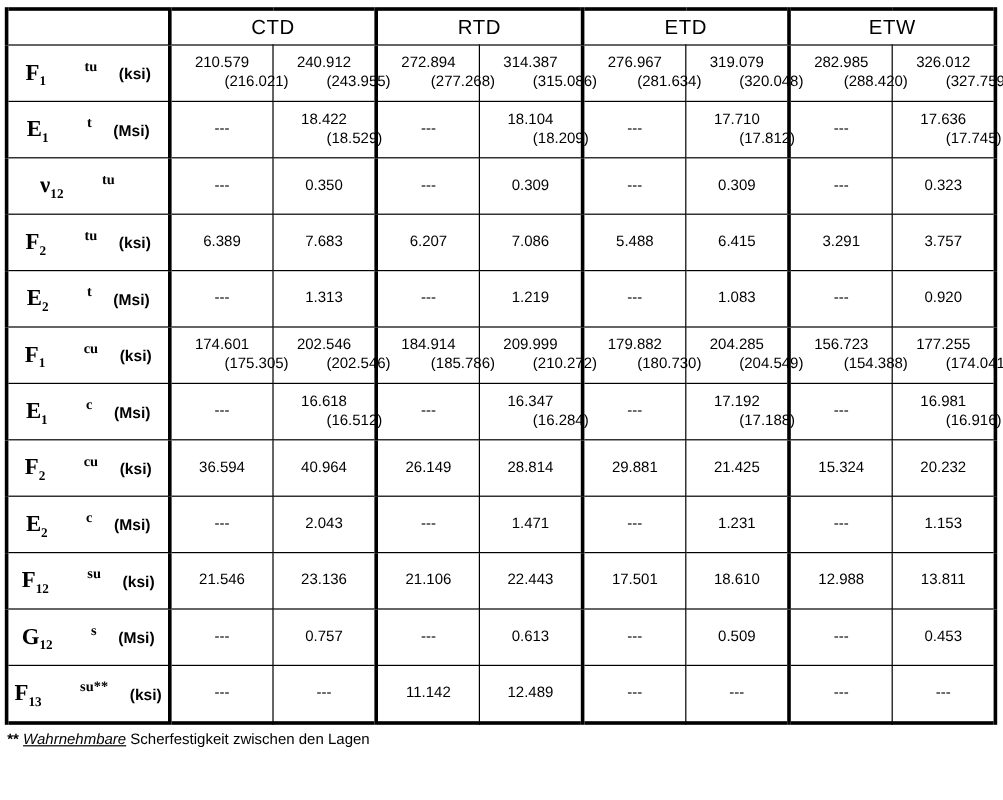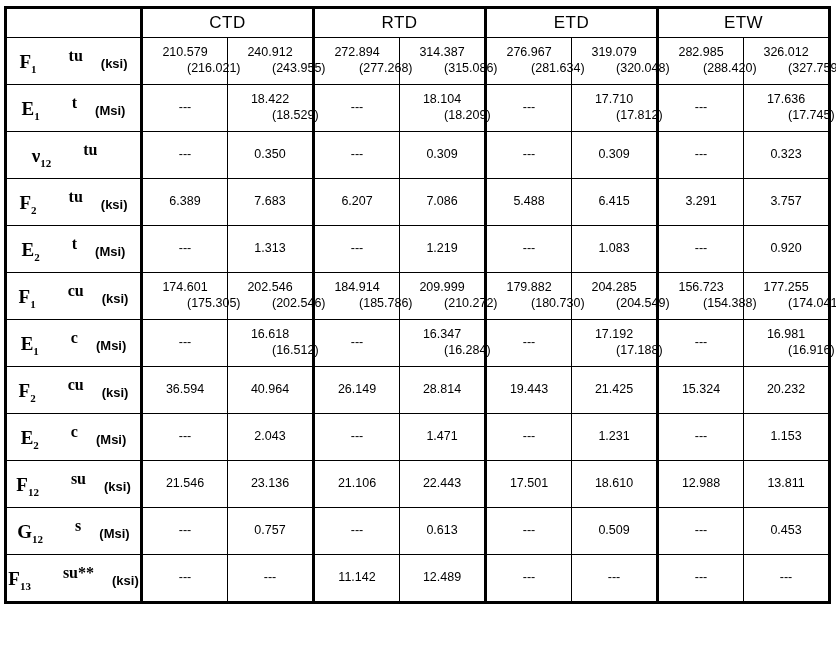--- a/index.html
+++ b/index.html
@@ -62,21 +62,21 @@
     font-family: "Liberation Serif", serif;
     display: inline-block;
     min-width: 52px;
   }
   .sym sub {
     font-size: 11px;
     font-weight: bold;
     vertical-align: sub;
   }
   .sym sup {
-    font-size: 16px;
+    font-size: 12px;
     font-weight: bold;
     vertical-align: super;
     padding-left: 32px;
   }
   .unit {
     font-size: 13px;
     font-weight: bold;
     font-family: "Liberation Sans", sans-serif;
     display: inline-block;
     margin-left: 18px;
@@ -349,21 +349,21 @@
           <td class="val grp-right">
             <span class="v1">40.964</span>
           </td>
           <td class="val">
             <span class="v1">26.149</span>
           </td>
           <td class="val grp-right">
             <span class="v1">28.814</span>
           </td>
           <td class="val">
-            <span class="v1">19.443</span>
+            <span class="v1">29.881</span>
           </td>
           <td class="val grp-right">
             <span class="v1">21.425</span>
           </td>
           <td class="val">
             <span class="v1">15.324</span>
           </td>
           <td class="val grp-right">
             <span class="v1">20.232</span>
           </td>
@@ -472,13 +472,17 @@
           <td class="val">
             <span class="v1">---</span>
           </td>
           <td class="val grp-right">
             <span class="v1">---</span>
           </td>
         </tr>
       </tbody>
   </table>
 
+  <div class="footnote">
+    <span class="marker">**</span>
+    <span class="em">Wahrnehmbare</span><span> Scherfestigkeit zwischen den Lagen</span>
+  </div>
 </div>
 
 </body></html>

